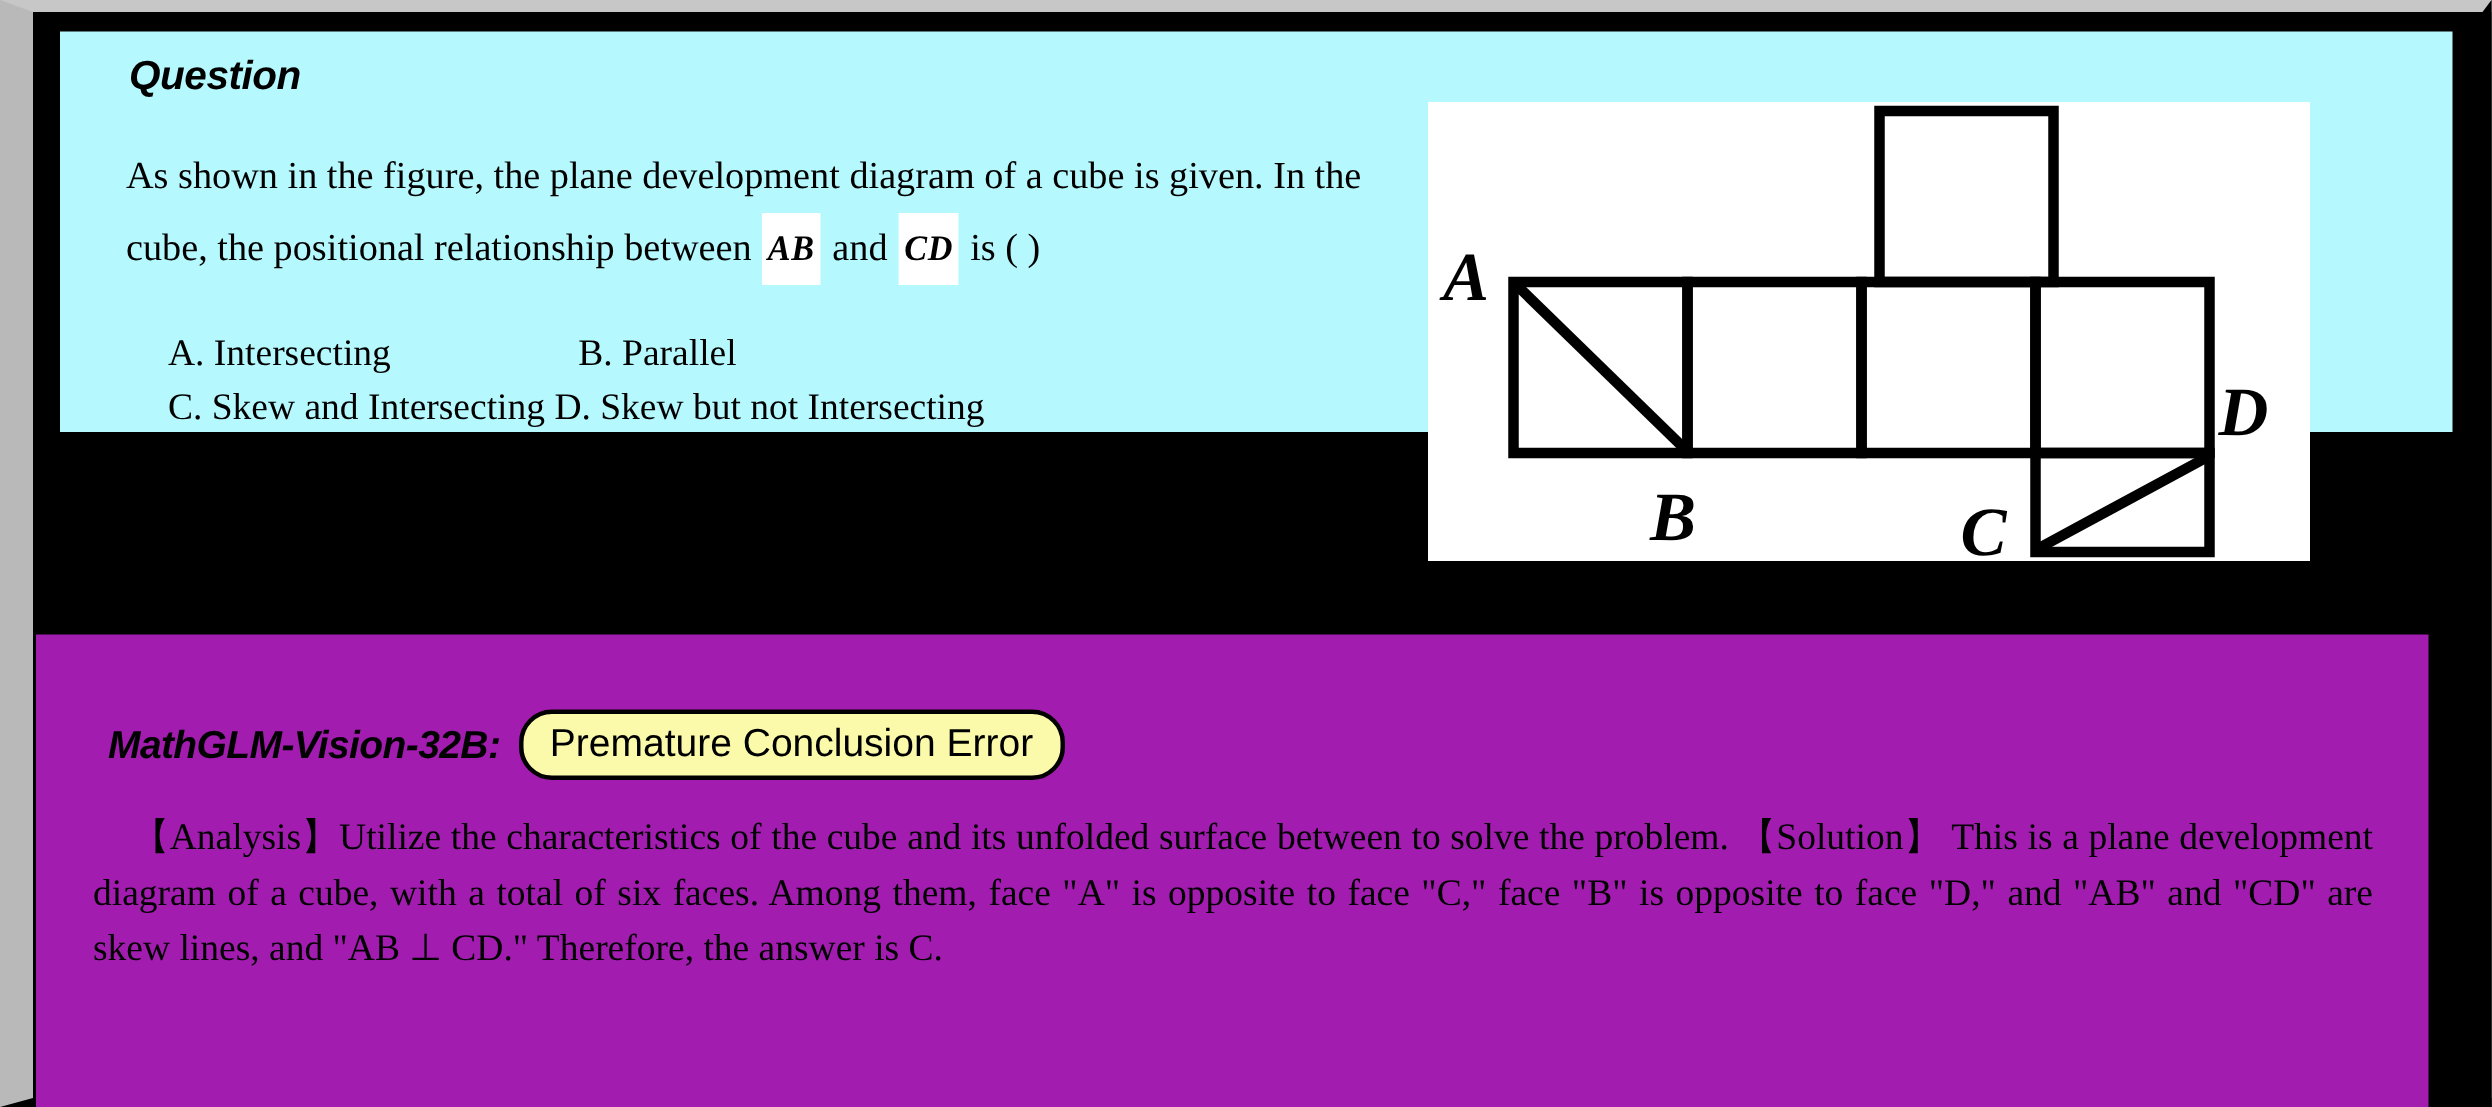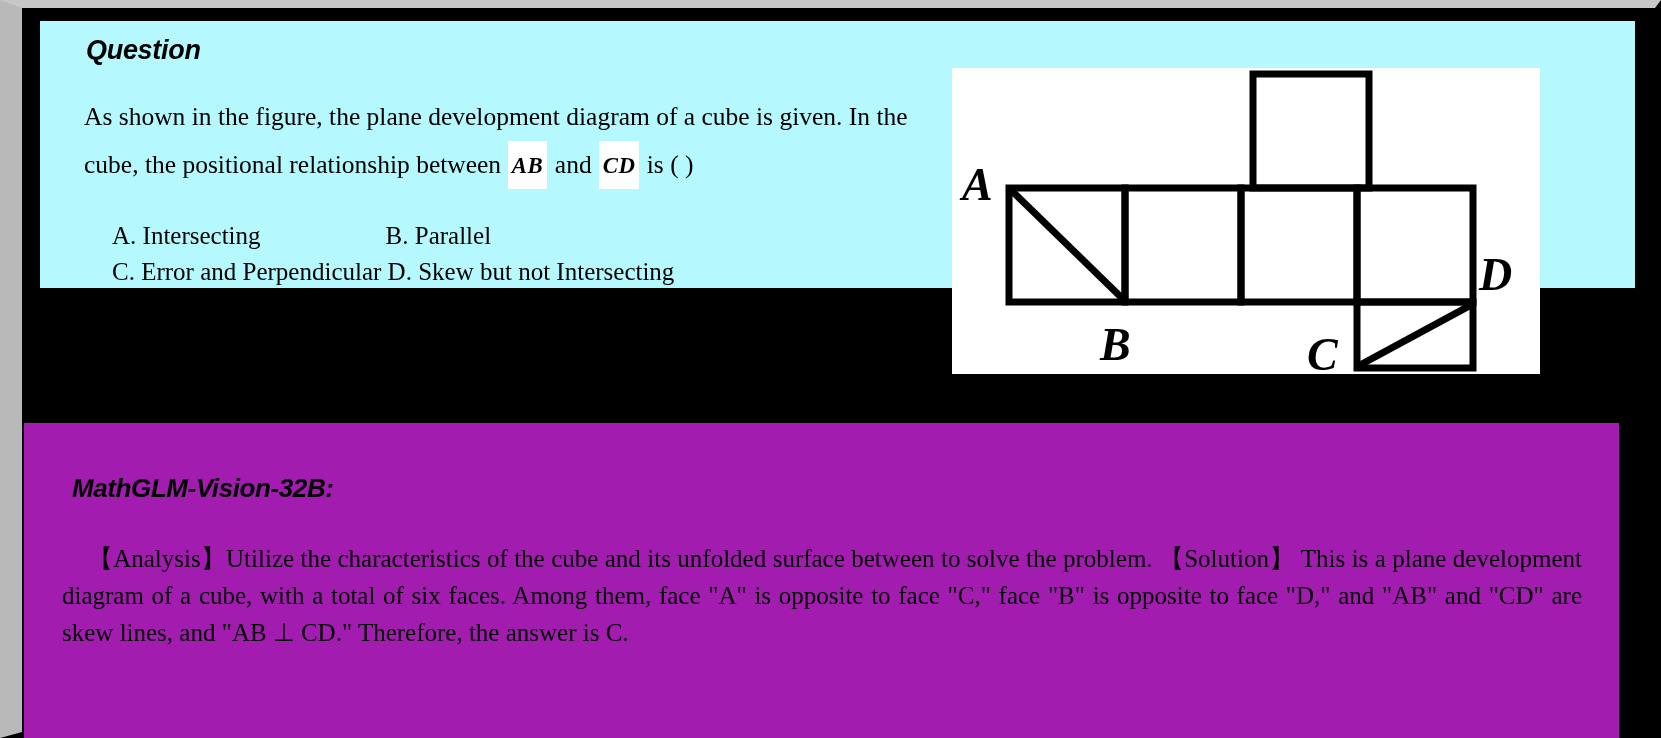--- a/index.html
+++ b/index.html
@@ -183,21 +183,21 @@
     <section class="panel-question">
 
       <div class="q-heading">Question</div>
 
       <div class="q-body">
         <span>As shown in the figure, the plane development diagram of a cube is given. In the cube, the positional relationship between </span><span class="mono-label">AB</span><span> and </span><span class="mono-label">CD</span><span> is ( )</span>
       </div>
 
       <div class="choices">
         <div class="choice-row"><span>A. Intersecting</span><span>                    </span><span>B. Parallel</span></div>
-        <div class="choice-row"><span>C. Error and Perpendicular</span><span> </span><span>D. Skew but not Intersecting</span></div>
+        <div class="choice-row"><span>C. Skew and Intersecting</span><span> </span><span>D. Skew but not Intersecting</span></div>
       </div>
 
       <div class="gt-answer">
         <span class="gt-label">GT Answer:</span>
         <span class="gt-value">D</span>
       </div>
 
       <div class="figure-box">
         <svg width="588" height="306" viewBox="0 0 588 306" xmlns="http://www.w3.org/2000/svg">
           <g fill="none" stroke="#000000" stroke-width="7" stroke-linecap="square">
@@ -221,20 +221,21 @@
             <text x="527" y="222">D</text>
           </g>
         </svg>
       </div>
     </section>
 
     <section class="panel-answer">
 
       <div class="model-line">
         <span class="model-name">MathGLM-Vision-32B:</span>
+        <span class="error-badge">Premature Conclusion Error</span>
       </div>
 
       <div class="solution-text">
         <span class="indent">【Analysis】Utilize the characteristics of the cube and its unfolded surface between to solve the problem.  【Solution】</span>
         <span>This is a plane development diagram of a cube, with a total of six faces. Among them, face "A" is opposite to face "C," face "B" is opposite to face "D," and "AB" and "CD" are skew lines, and "AB ⊥ CD." Therefore, the answer is C.</span>
       </div>
 
     </section>
 
   </div>

